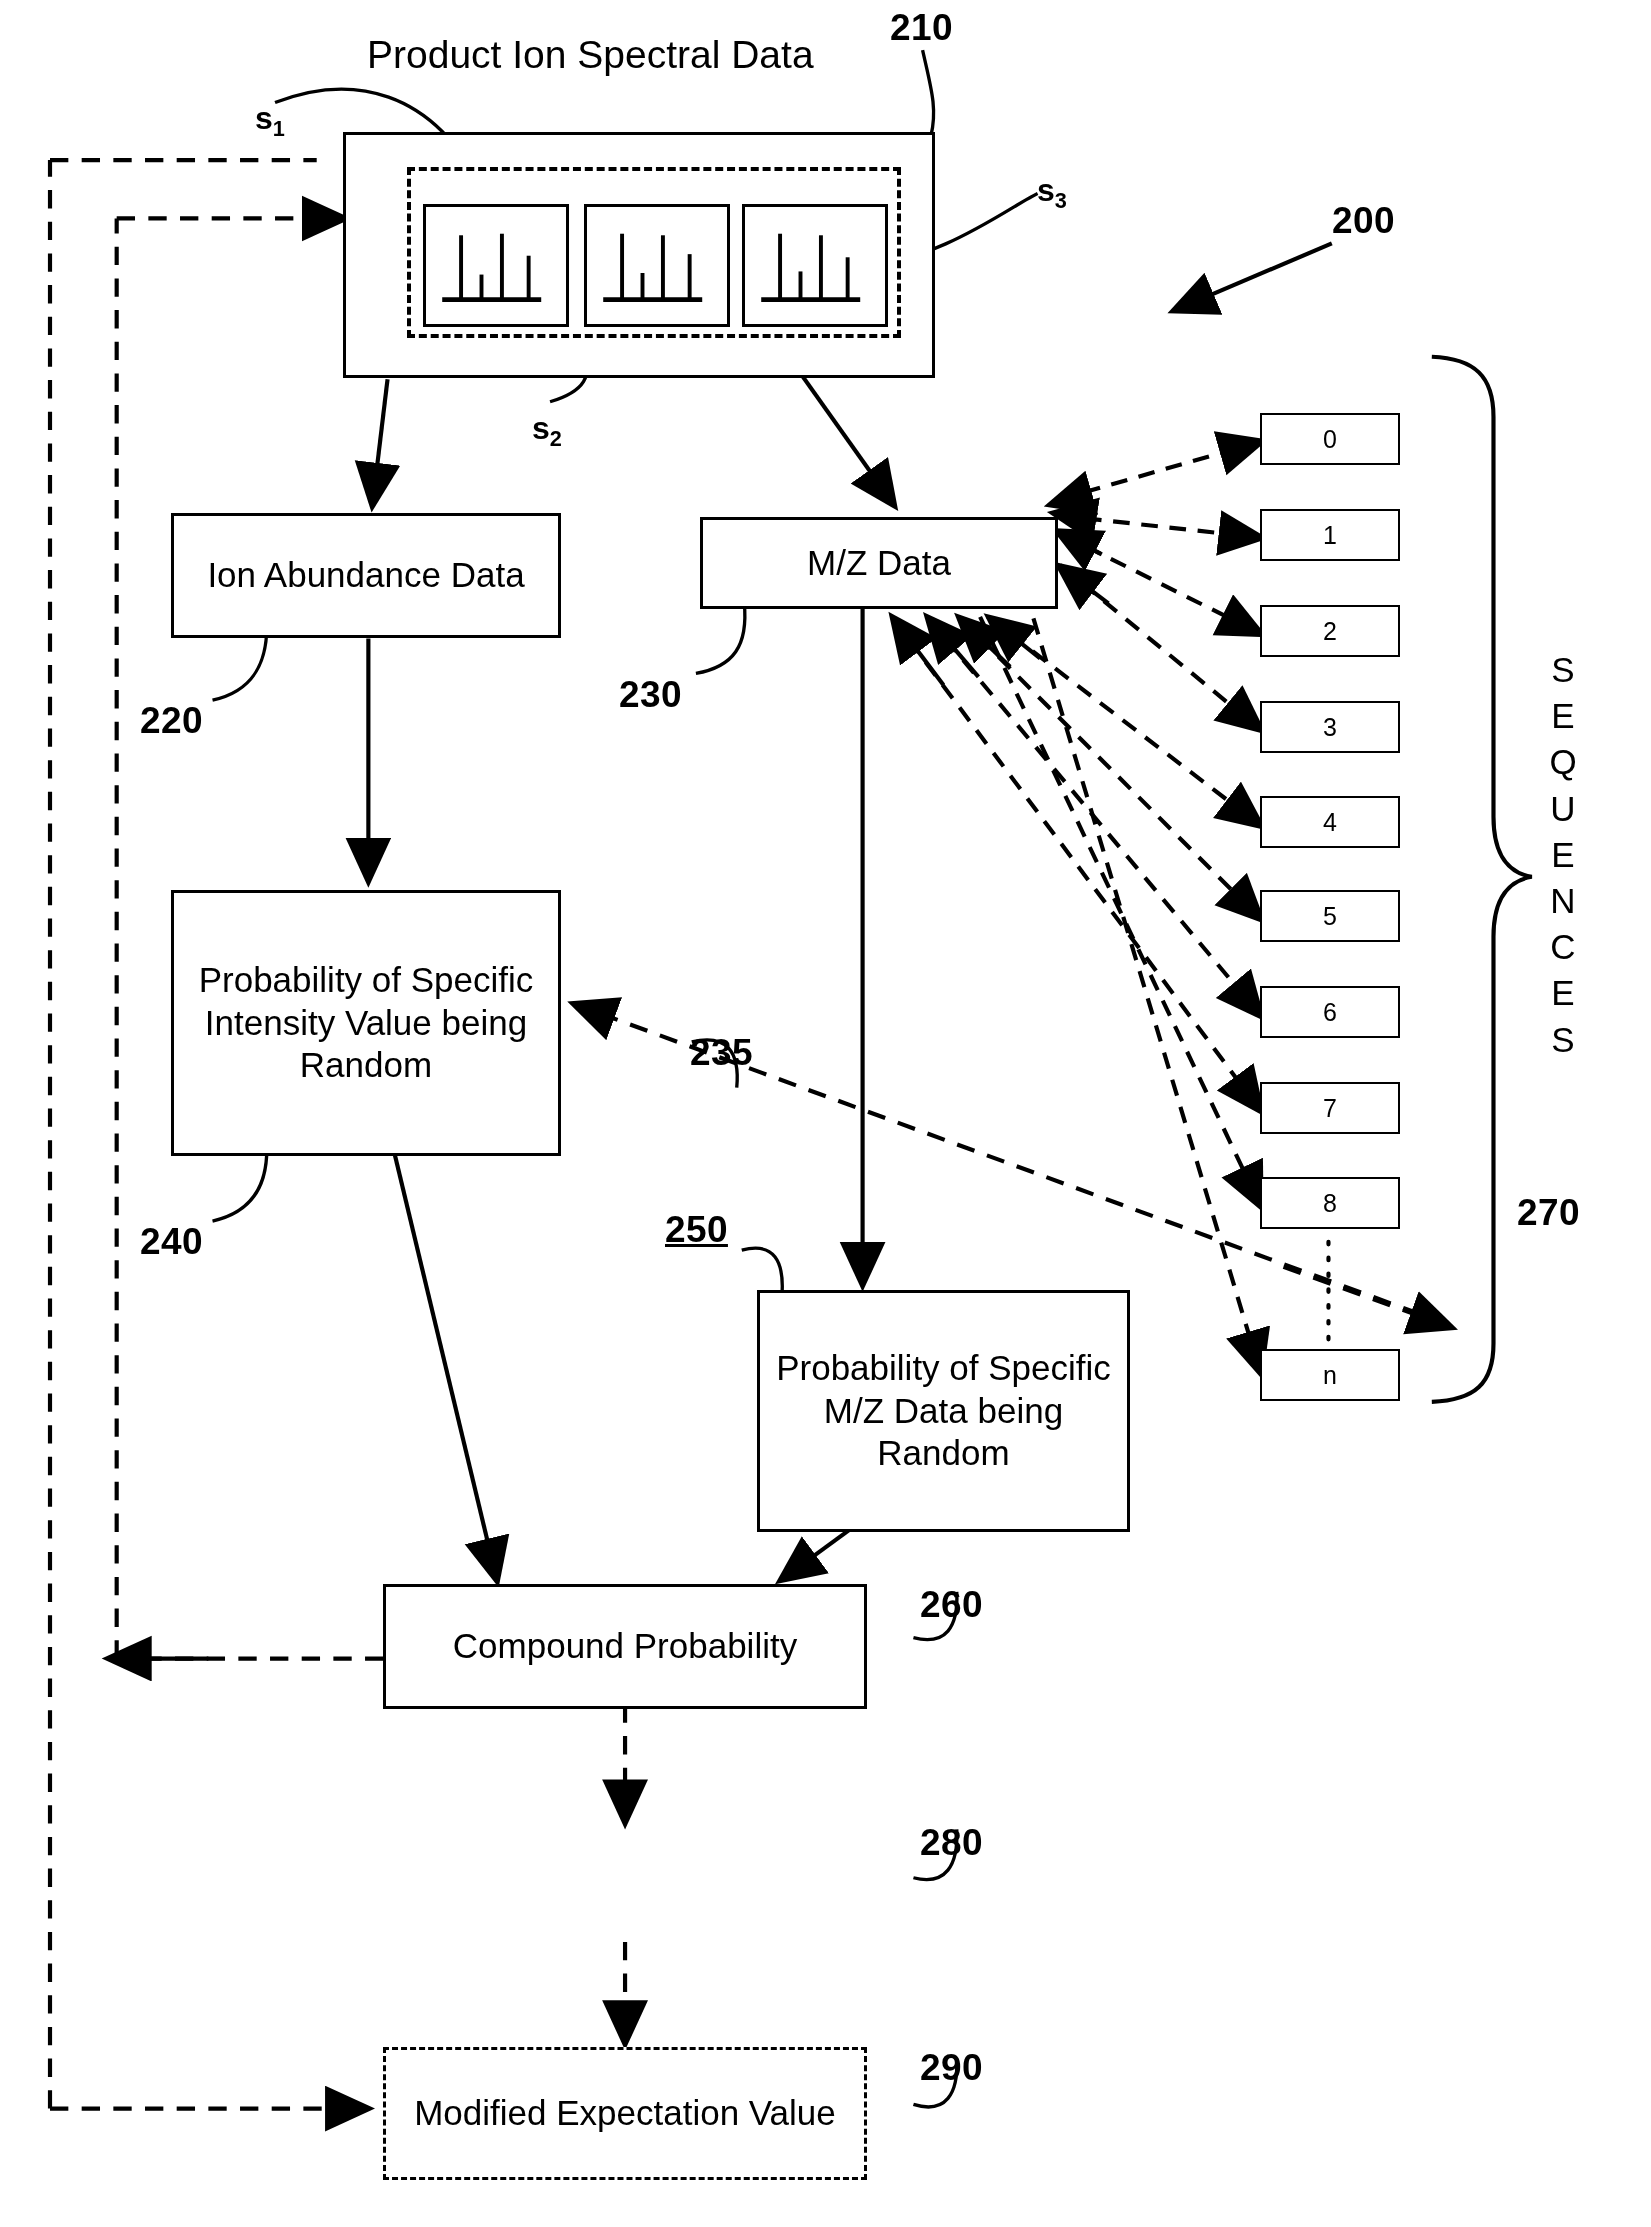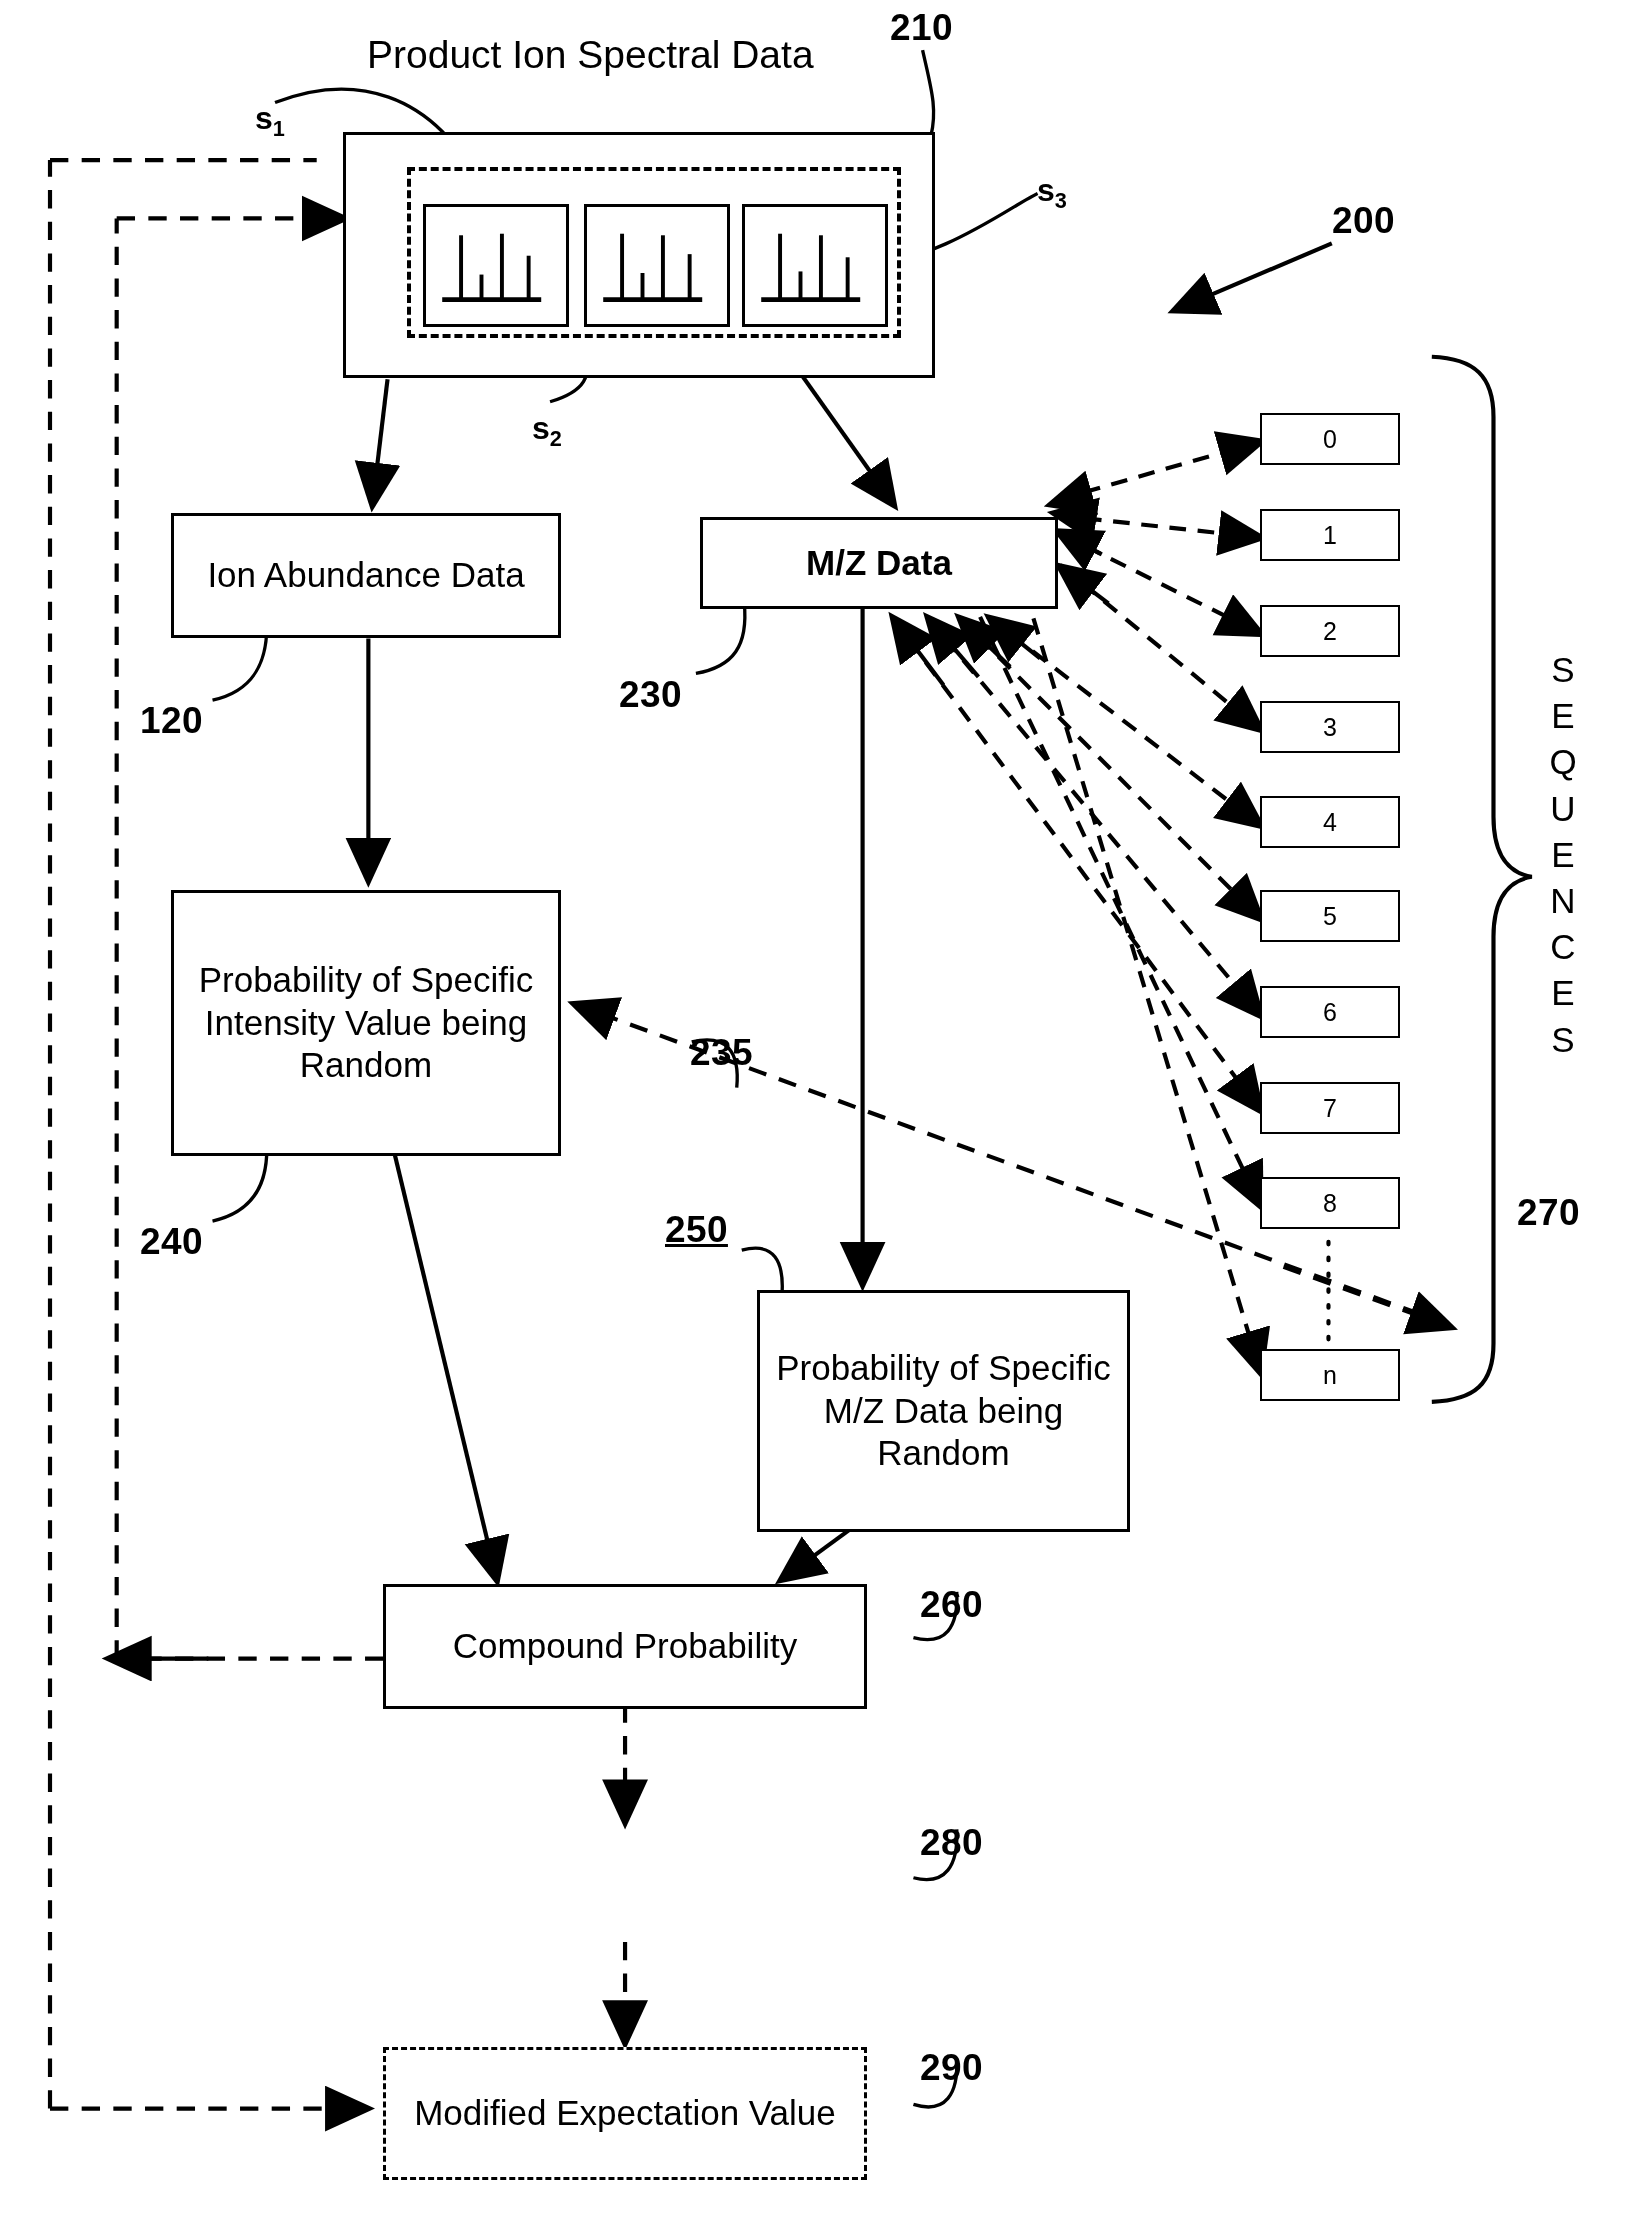--- a/index.html
+++ b/index.html
@@ -228,35 +228,35 @@
   </div>
   <div class="label-s" style="left:532px; top:410px;">
     <span>s</span><sub>2</sub>
   </div>
   <div class="label-s" style="left:1037px; top:172px;">
     <span>s</span><sub>3</sub>
   </div>
 
   <div class="label-num" style="left:890px; top:6.7px;">210</div>
   <div class="label-num" style="left:1332px; top:200px;">200</div>
-  <div class="label-num" style="left:140px; top:700px;">120</div>
+  <div class="label-num" style="left:140px; top:700px;">220</div>
   <div class="label-num" style="left:619px; top:674px;">230</div>
   <div class="label-num" style="left:140px; top:1221px;">240</div>
   <div class="label-num" style="left:665px; top:1209px;text-decoration:underline;">250</div>
   <div class="label-num" style="left:690px; top:996px;margin-top:36px;">235</div>
   <div class="label-num" style="left:920px; top:1584px;">260</div>
   <div class="label-num" style="left:1517px; top:1192px;">270</div>
   <div class="label-num" style="left:920px; top:1822px;">280</div>
   <div class="label-num" style="left:920px; top:2047px;">290</div>
 
   <div class="node solid-box" style="left:171px; top:513px; width:390px; height:125px;">
     <span class="node-text">Ion Abundance Data</span>
   </div>
 
-  <div class="node solid-box" style="left:700px; top:517px; width:358px; height:92px;font-weight:bold;">
+  <div class="node solid-box" style="left:700px; top:517px; width:358px; height:92px;">
     <span class="node-text">M/Z  Data</span>
   </div>
 
   <div class="node solid-box" style="left:171px; top:890px; width:390px; height:266px;">
     <span class="node-text" style="line-height:1.22;">Probability of Specific Intensity Value being Random</span>
   </div>
 
   <div class="node solid-box" style="left:757px; top:1290px; width:373px; height:242px;align-items:center;">
     <span class="node-text" style="line-height:1.22;">Probability of Specific M/Z Data being Random</span>
   </div>

